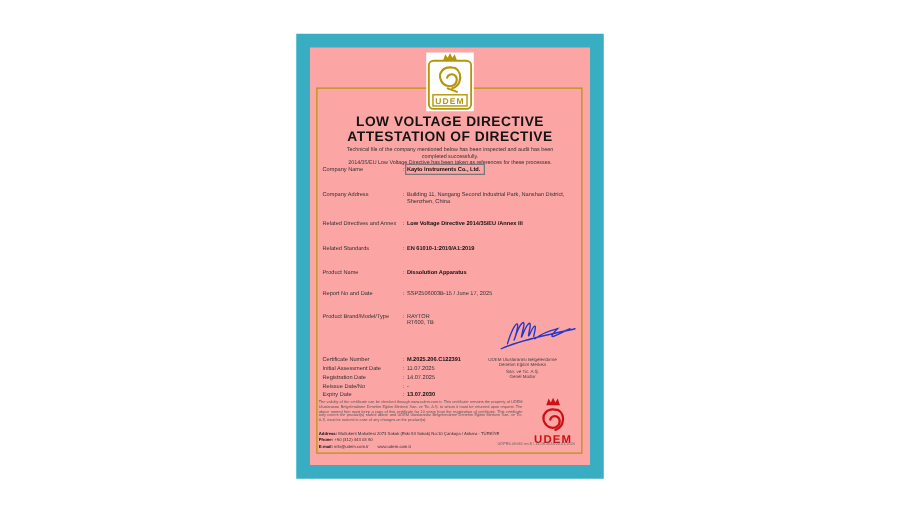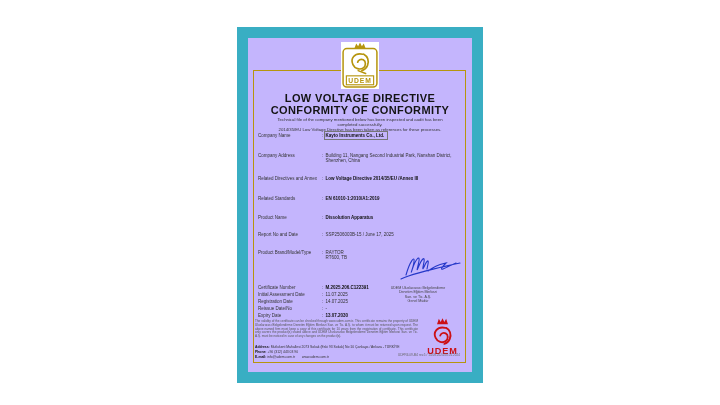--- a/index.html
+++ b/index.html
@@ -1,19 +1,19 @@
 <!DOCTYPE html>
 <html><head>
 <meta charset="utf-8">
 <style>
   html,body{margin:0;padding:0;background:#ffffff;}
   body{width:720px;height:405px;overflow:hidden;font-family:"Liberation Sans",sans-serif;}
   .stage{position:relative;width:720px;height:405px;background:#ffffff;}
   .frame{position:absolute;left:237px;top:27px;width:246px;height:356px;background:#39aec3;}
-  .card{position:absolute;left:11px;top:11px;width:224px;height:334px;background:#c4b5fd;}
+  .card{position:absolute;left:11px;top:11px;width:224px;height:334px;background:#fca5a5;}
   .gold-border{position:absolute;left:5px;top:32px;right:6px;bottom:9px;border:1.4px solid #b6950e;}
   .logo-gold{position:absolute;left:93px;top:4px;width:38px;height:47px;background:#ffffff;}
   .title{position:absolute;top:55px;left:0;width:100%;text-align:center;font-weight:bold;color:#141414;font-size:11px;line-height:11.5px;letter-spacing:.4px;}
   .subtitle{position:absolute;top:79px;left:27px;width:170px;text-align:center;font-size:4.3px;line-height:5px;color:#333;}
   .row{position:absolute;left:10px;width:206px;font-size:4.5px;line-height:5.2px;color:#333;}
   .row .lab{position:absolute;left:0;top:0;width:62px;}
   .row .col{position:absolute;left:64px;top:0;}
   .row .val{position:absolute;left:67.5px;top:0;width:138px;white-space:pre-line;}
   .row .val.b{font-weight:bold;color:#111;}
   .row .val.boxed{outline:0.6px solid #777;outline-offset:1px;width:auto;padding-right:2px;}
@@ -40,21 +40,21 @@
         <rect x="2" y="7" width="36" height="41" rx="4" fill="none" stroke="#b6950e" stroke-width="1.6"></rect>
         <path d="M23,13 C14,11 9.5,18 12.5,24 C14.5,28.5 20,30 23.5,27.5 C26.5,25.5 26.5,20.5 23.5,19 C21,17.8 18,19 17.5,21.5" fill="none" stroke="#b6950e" stroke-width="1.8" stroke-linecap="round"></path>
         <path d="M24,13 C28,15 30,20 28,25 C27,27.5 25,29.5 22,30.5" fill="none" stroke="#b6950e" stroke-width="1.8" stroke-linecap="round"></path>
         <path d="M18,30.5 L26,33.5" stroke="#b6950e" stroke-width="1.6" stroke-linecap="round"></path>
         <rect x="5.5" y="36" width="29" height="9.5" fill="#ffffff" stroke="#b6950e" stroke-width="1.2"></rect>
         <text x="20" y="43.6" text-anchor="middle" font-family="Liberation Sans, sans-serif" font-size="7.2" font-weight="bold" fill="#b6950e" letter-spacing="1">UDEM</text>
       </svg>
 
       <div class="title">
         <div>LOW VOLTAGE DIRECTIVE</div>
-        <div>CONFORMITY OF CONFORMITY</div>
+        <div>ATTESTATION OF DIRECTIVE</div>
       </div>
 
       <div class="subtitle">
         <div>Technical file of the company mentioned below has been inspected and audit has been completed successfully.</div>
         <div>2014/35/EU Low Voltage Directive has been taken as references for these processes.</div>
       </div>
 
       <div id="fields">
           <div class="row" style="top: 95px;">
             <span class="lab">Company Name</span>

